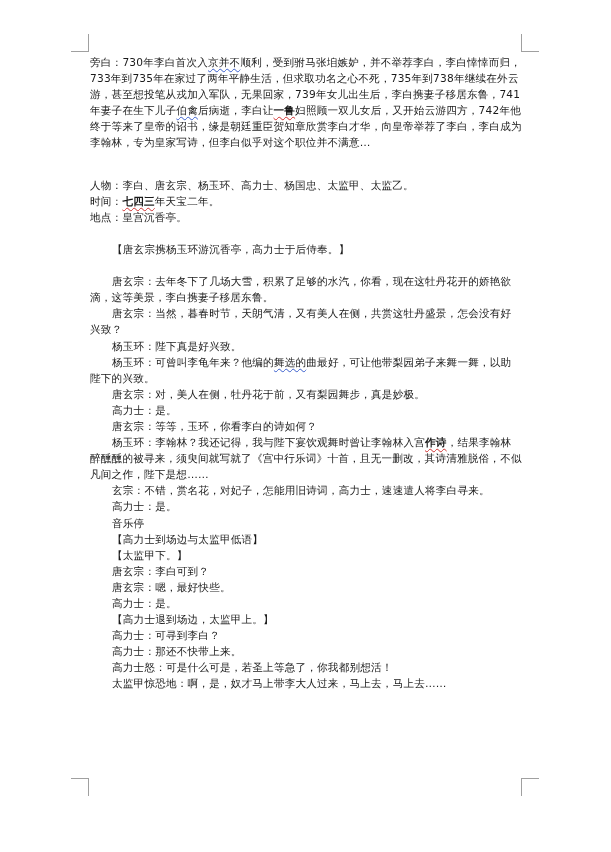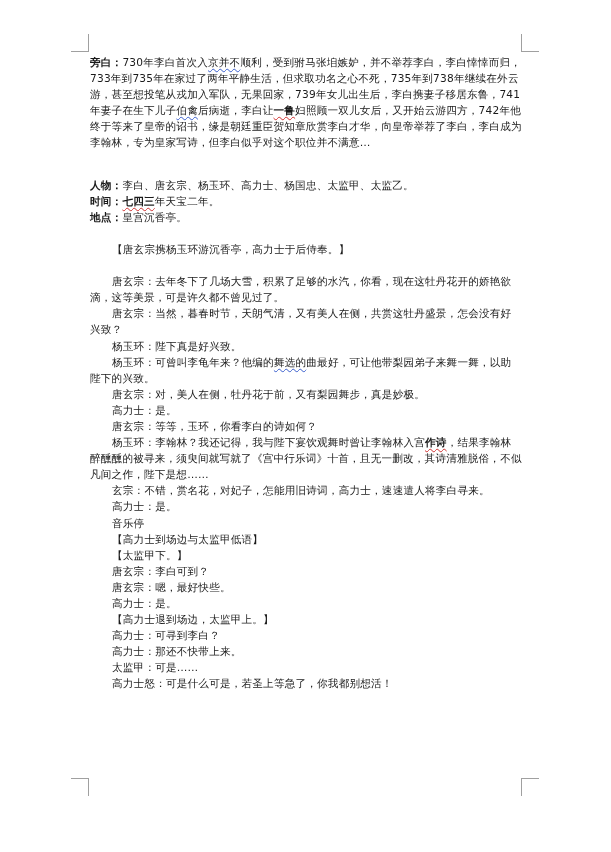--- a/index.html
+++ b/index.html
@@ -12,21 +12,21 @@
   .corner { position: absolute; border-color: #a0a0a0; border-style: solid; border-width: 0; }
   .c-tl { left: 71px; top: 34px; width: 17px; height: 17px; border-right-width: 1px; border-bottom-width: 1px; }
   .c-tr { left: 521px; top: 34px; width: 17px; height: 17px; border-left-width: 1px; border-bottom-width: 1px; }
   .c-bl { left: 71px; top: 778px; width: 17px; height: 17px; border-right-width: 1px; border-top-width: 1px; }
   .c-br { left: 521px; top: 778px; width: 17px; height: 17px; border-left-width: 1px; border-top-width: 1px; }
 
   .body-text { position: absolute; left: 90px; top: 54px; width: 432px; font-size: 10.6px; line-height: 16.1px; letter-spacing: 0.2px; }
   .p { margin: 0; white-space: normal; word-break: break-all; }
   .indent { text-indent: 22px; }
   .ind2 { padding-left: 22px; }
-  .b { font-weight: bold; }
+  .b { font-weight: normal; }
   .blank { height: 16.1px; }
   .blank2 { height: 26px; }
   .wavy-blue { text-decoration: underline wavy #3a5fcd; text-decoration-thickness: 1px; text-underline-offset: 2px; }
   .wavy-red { text-decoration: underline wavy #d03030; text-decoration-thickness: 1px; text-underline-offset: 2px; font-weight: bold; }
 </style>
 </head>
 <body>
 
 <div class="page">
   <div class="corner c-tl"></div>
@@ -40,36 +40,36 @@
     <div class="blank2"></div>
 
     <p class="p"><span class="b">人物：</span><span>李白、唐玄宗、杨玉环、高力士、杨国忠、太监甲、太监乙。</span></p>
     <p class="p"><span class="b">时间：</span><span class="wavy-red">七四三</span><span>年天宝二年。</span></p>
     <p class="p"><span class="b">地点：</span><span>皇宫沉香亭。</span></p>
 
     <div class="blank"></div>
     <p class="p indent">【唐玄宗携杨玉环游沉香亭，高力士于后侍奉。】</p>
     <div class="blank"></div>
 
-    <p class="p indent">唐玄宗：去年冬下了几场大雪，积累了足够的水汽，你看，现在这牡丹花开的娇艳欲滴，这等美景，可是许久都不曾见过了。</p>
+    <p class="p indent">唐玄宗：去年冬下了几场大雪，积累了足够的水汽，你看，现在这牡丹花开的娇艳欲滴，这等美景，李白携妻子移居东鲁。</p>
     <p class="p indent">唐玄宗：当然，暮春时节，天朗气清，又有美人在侧，共赏这牡丹盛景，怎会没有好兴致？</p>
     <p class="p indent">杨玉环：陛下真是好兴致。</p>
     <p class="p indent"><span>杨玉环：可曾叫李龟年来？他编的</span><span class="wavy-blue">舞选的</span><span>曲最好，可让他带梨园弟子来舞一舞，以助陛下的兴致。</span></p>
     <p class="p indent">唐玄宗：对，美人在侧，牡丹花于前，又有梨园舞步，真是妙极。</p>
     <p class="p indent">高力士：是。</p>
     <p class="p indent">唐玄宗：等等，玉环，你看李白的诗如何？</p>
     <p class="p indent"><span>杨玉环：李翰林？我还记得，我与陛下宴饮观舞时曾让李翰林入宫</span><span class="wavy-red">作诗</span><span>，结果李翰林醉醺醺的被寻来，须臾间就写就了《宫中行乐词》十首，且无一删改，其诗清雅脱俗，不似凡间之作，陛下是想……</span></p>
     <p class="p indent">玄宗：不错，赏名花，对妃子，怎能用旧诗词，高力士，速速遣人将李白寻来。</p>
     <p class="p indent">高力士：是。</p>
 
     <p class="p ind2">音乐停</p>
     <p class="p ind2">【高力士到场边与太监甲低语】</p>
     <p class="p ind2">【太监甲下。】</p>
     <p class="p ind2">唐玄宗：李白可到？</p>
     <p class="p ind2">唐玄宗：嗯，最好快些。</p>
     <p class="p ind2">高力士：是。</p>
     <p class="p ind2">【高力士退到场边，太监甲上。】</p>
     <p class="p ind2">高力士：可寻到李白？</p>
     <p class="p ind2">高力士：那还不快带上来。</p>
-    <p class="p ind2">太监甲：可是……</p>
     <p class="p ind2">高力士怒：可是什么可是，若圣上等急了，你我都别想活！</p>
+    <p class="p ind2">太监甲惊恐地：啊，是，奴才马上带李大人过来，马上去，马上去……</p>
   </div>
 </div>
 
 </body></html>

